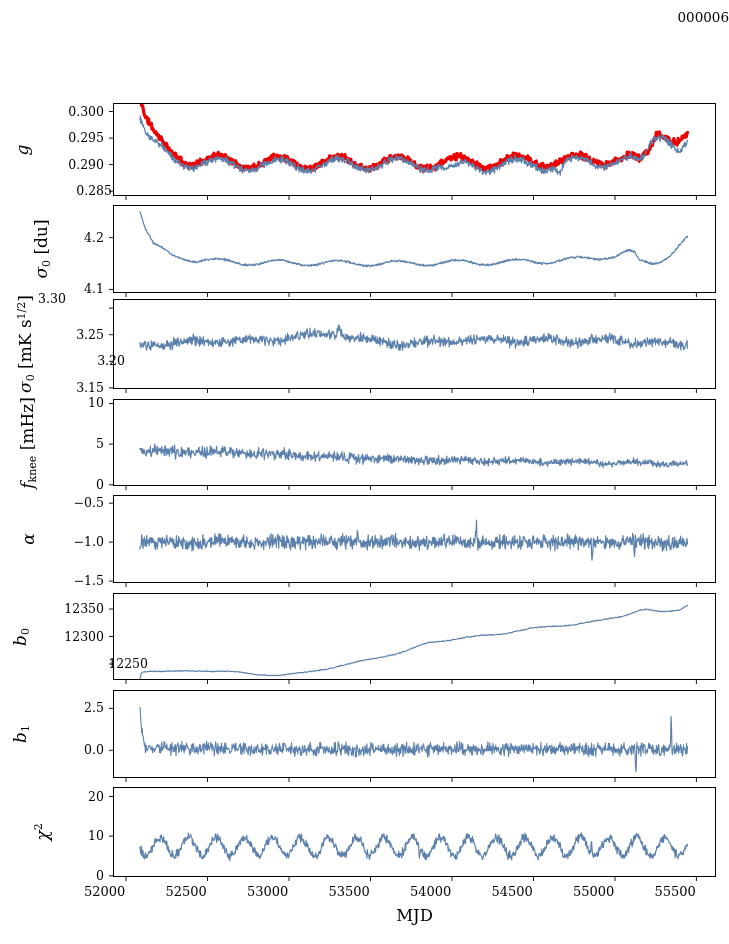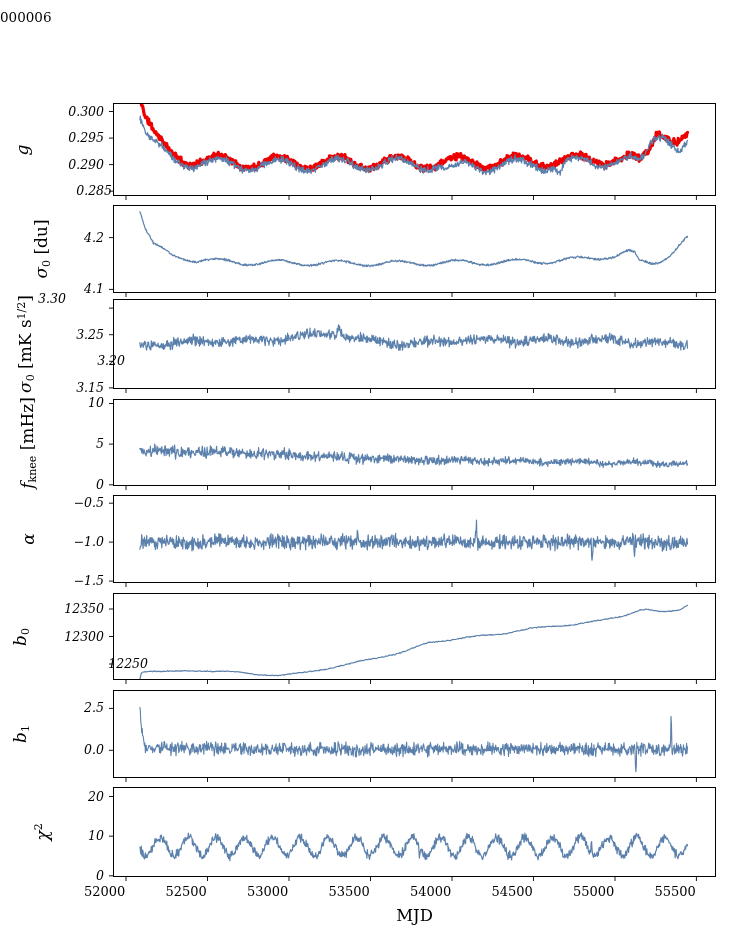--- a/index.html
+++ b/index.html
@@ -1,24 +1,24 @@
 <!DOCTYPE html>
 <html><head>
 <meta charset="utf-8">
 <style>
   html,body{margin:0;padding:0;background:#ffffff;}
   #figure{position:relative;width:729px;height:944px;background:#ffffff;overflow:hidden;
           font-family:"DejaVu Serif", serif;color:#000;}
-  .title{position:absolute;left:0;top:9px;width:729px;text-align:left;font-size:13.5px;}
+  .title{position:absolute;left:0;top:9px;width:729px;text-align:right;font-size:13.5px;}
   .xlabel{position:absolute;left:113px;top:906px;width:603px;text-align:center;font-size:16.5px;}
   .ylab{position:absolute;transform:translate(-50%,-50%) rotate(-90deg);font-size:17px;
         white-space:nowrap;line-height:1;}
   .ylab .sb{font-size:11px;vertical-align:-3px;}
   .ylab .sp{font-size:11px;vertical-align:6px;}
-  .ytick{position:absolute;left:0;width:104px;text-align:right;font-size:12.5px;line-height:16px;font-style:italic;}
+  .ytick{position:absolute;left:0;width:104px;text-align:right;font-size:12.5px;line-height:16px;}
   .xtick{position:absolute;width:84px;text-align:left;font-size:13px;line-height:16px;}
   svg{position:absolute;overflow:visible;}
 </style>
 </head>
 <body>
 
 <div id="figure">
   <div class="title">000006</div>
   <div id="plot-root">
       <div class="ylab" style="left: 22px; top: 149.5px;"><span style="font-style: italic;">g</span></div>

